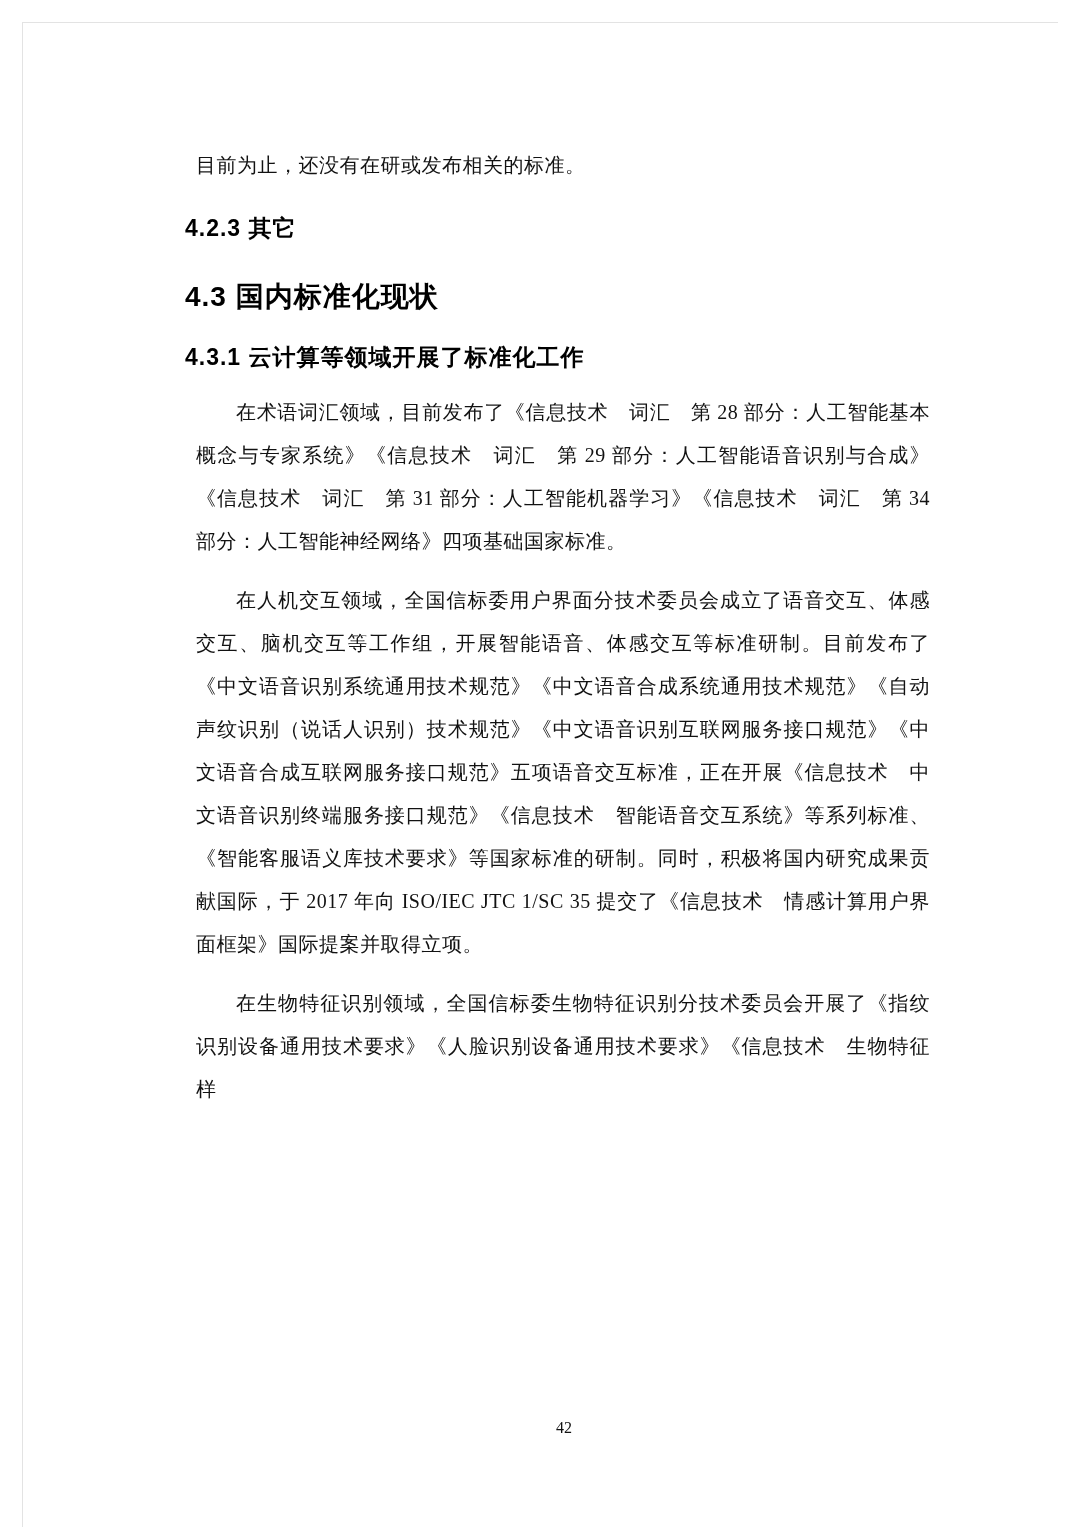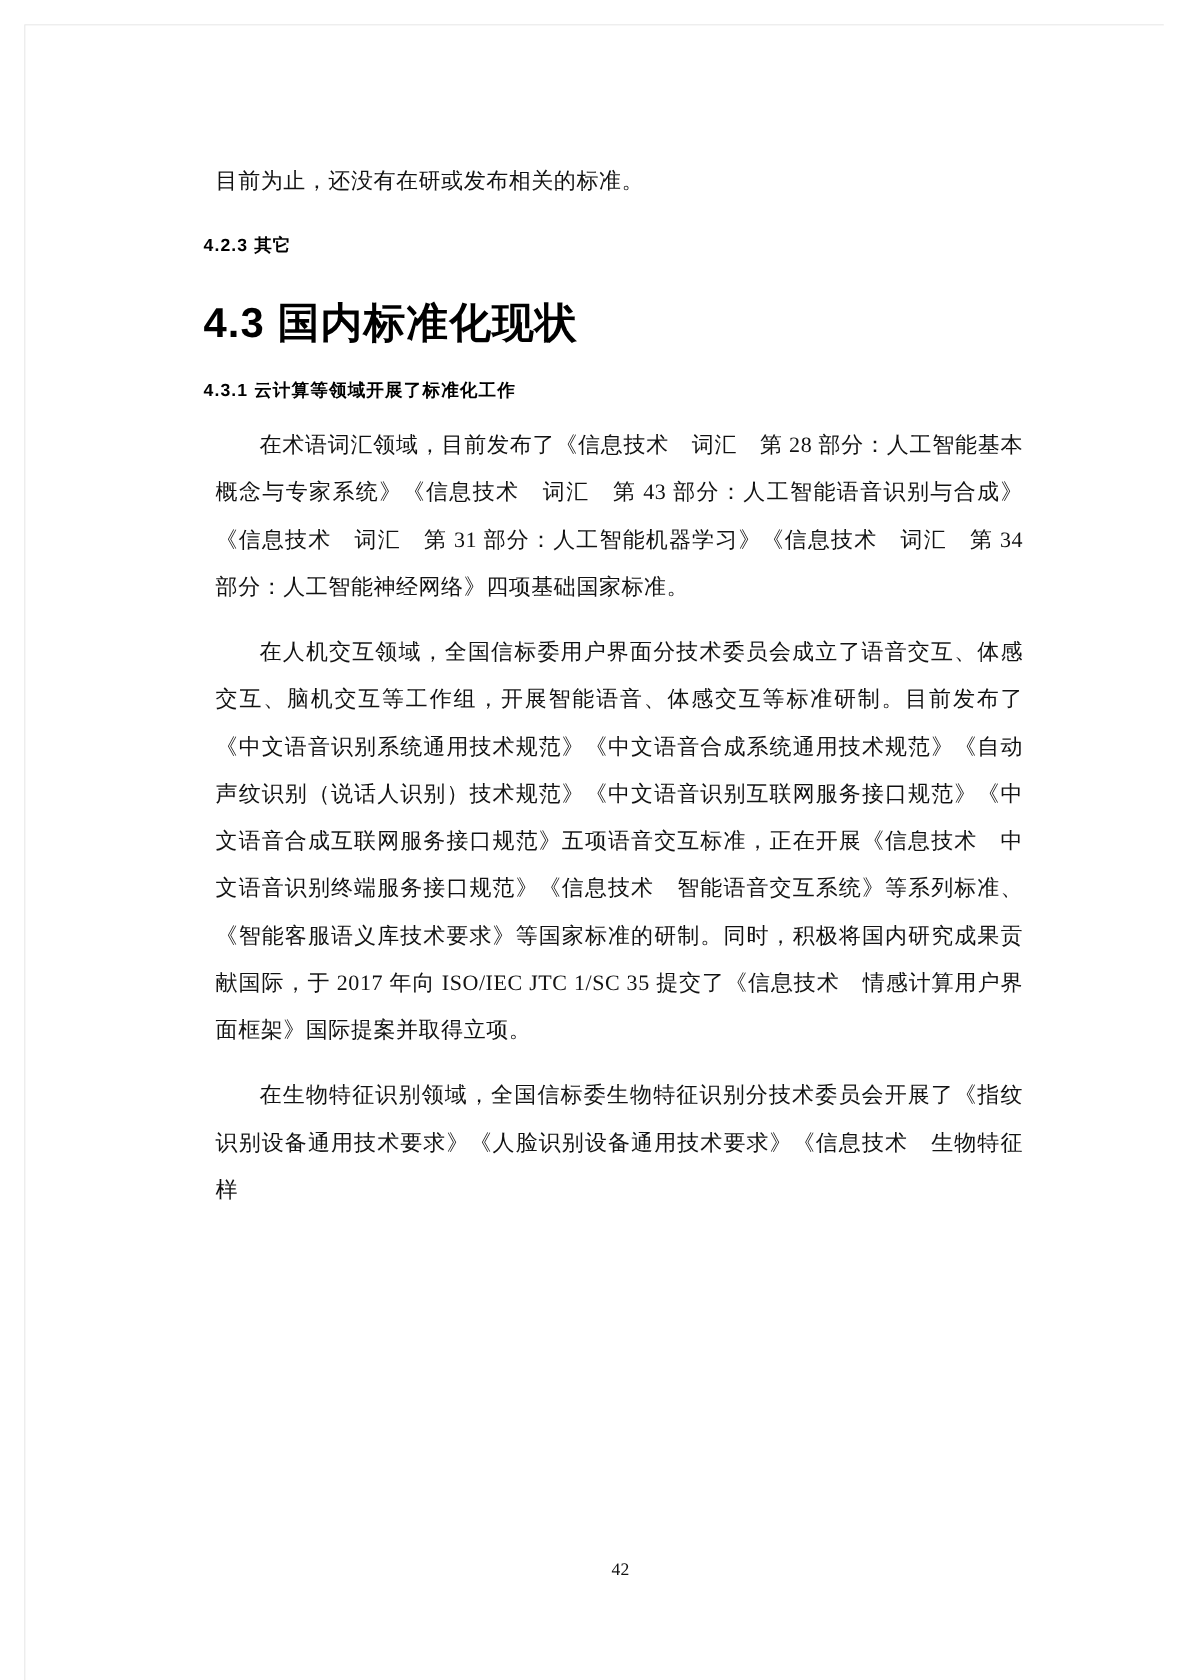--- a/index.html
+++ b/index.html
@@ -26,29 +26,29 @@
     color: #121212;
     letter-spacing: 0.5px;
     margin-bottom: 16px;
   }
   .body-text.no-indent {
     text-indent: 0;
     margin-bottom: 0;
   }
   .heading-2 {
     font-family: "Liberation Sans", "DejaVu Sans", sans-serif;
-    font-size: 16px;
+    font-size: 23px;
     font-weight: bold;
     color: #000000;
     margin: 26px 0 18px 0;
     letter-spacing: 1px;
   }
   .heading-1 {
     font-family: "Liberation Sans", "DejaVu Sans", sans-serif;
-    font-size: 38px;
+    font-size: 28px;
     font-weight: bold;
     color: #000000;
     margin: 34px 0 22px 0;
     letter-spacing: 1px;
   }
   .page-number {
     position: absolute;
     left: 4px;
     right: 0;
     bottom: 100px;
@@ -65,21 +65,21 @@
   <p class="body-text no-indent">目前为止，还没有在研或发布相关的标准。</p>
 
   <h2 class="heading-2">4.2.3 其它</h2>
 
 
   <h1 class="heading-1">4.3 国内标准化现状</h1>
 
   <h2 class="heading-2">4.3.1 云计算等领域开展了标准化工作</h2>
 
 
-  <p class="body-text">在术语词汇领域，目前发布了《信息技术　词汇　第 28 部分：人工智能基本概念与专家系统》《信息技术　词汇　第 43 部分：人工智能语音识别与合成》《信息技术　词汇　第 31 部分：人工智能机器学习》《信息技术　词汇　第 34 部分：人工智能神经网络》四项基础国家标准。</p>
+  <p class="body-text">在术语词汇领域，目前发布了《信息技术　词汇　第 28 部分：人工智能基本概念与专家系统》《信息技术　词汇　第 29 部分：人工智能语音识别与合成》《信息技术　词汇　第 31 部分：人工智能机器学习》《信息技术　词汇　第 34 部分：人工智能神经网络》四项基础国家标准。</p>
 
   <p class="body-text">在人机交互领域，全国信标委用户界面分技术委员会成立了语音交互、体感交互、脑机交互等工作组，开展智能语音、体感交互等标准研制。目前发布了《中文语音识别系统通用技术规范》《中文语音合成系统通用技术规范》《自动声纹识别（说话人识别）技术规范》《中文语音识别互联网服务接口规范》《中文语音合成互联网服务接口规范》五项语音交互标准，正在开展《信息技术　中文语音识别终端服务接口规范》《信息技术　智能语音交互系统》等系列标准、《智能客服语义库技术要求》等国家标准的研制。同时，积极将国内研究成果贡献国际，于 2017 年向 ISO/IEC JTC 1/SC 35 提交了《信息技术　情感计算用户界面框架》国际提案并取得立项。</p>
 
   <p class="body-text">在生物特征识别领域，全国信标委生物特征识别分技术委员会开展了《指纹识别设备通用技术要求》《人脸识别设备通用技术要求》《信息技术　生物特征样</p>
 
   <div class="page-number">42</div>
 
 </div>
 
 </body></html>

